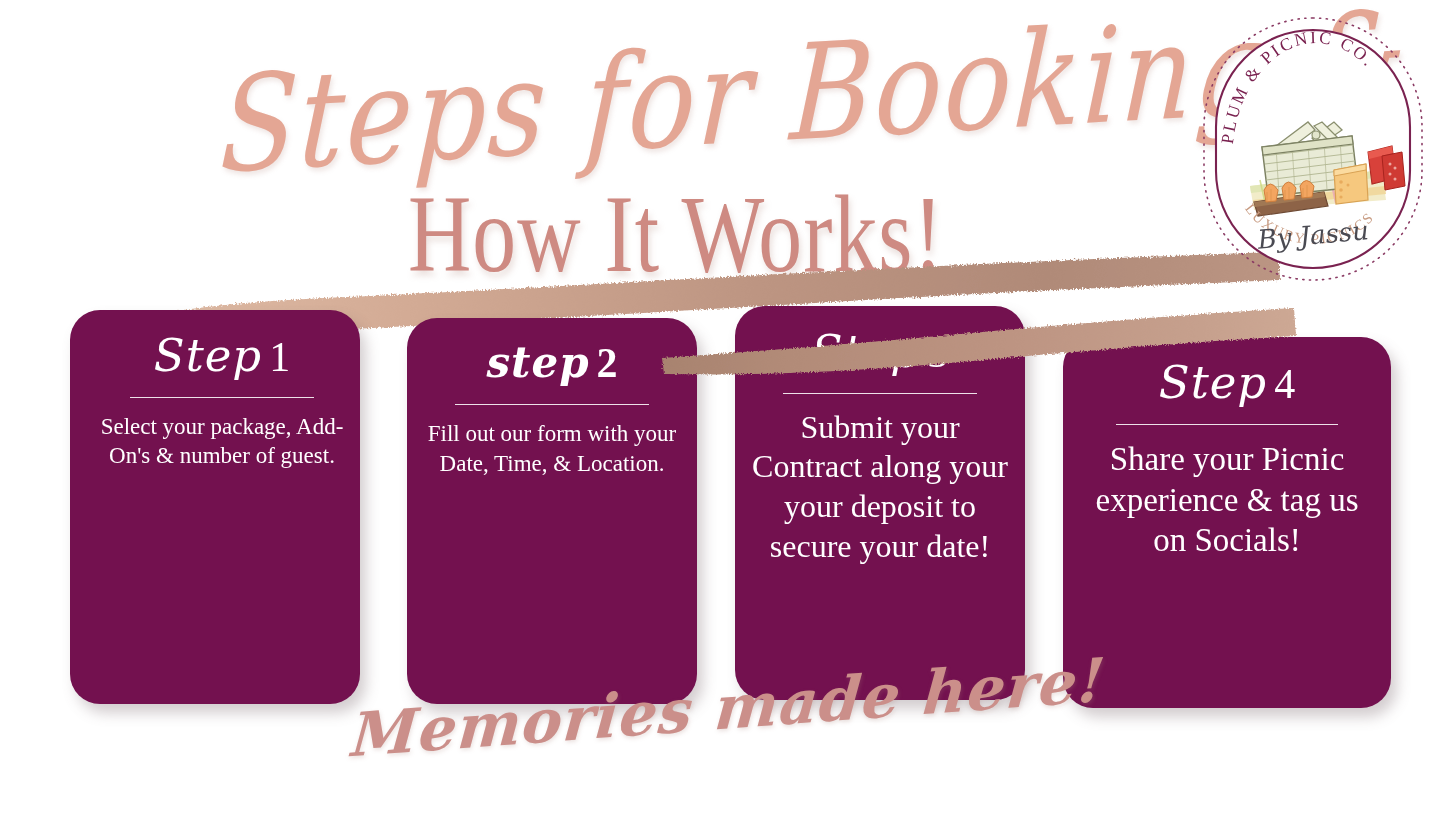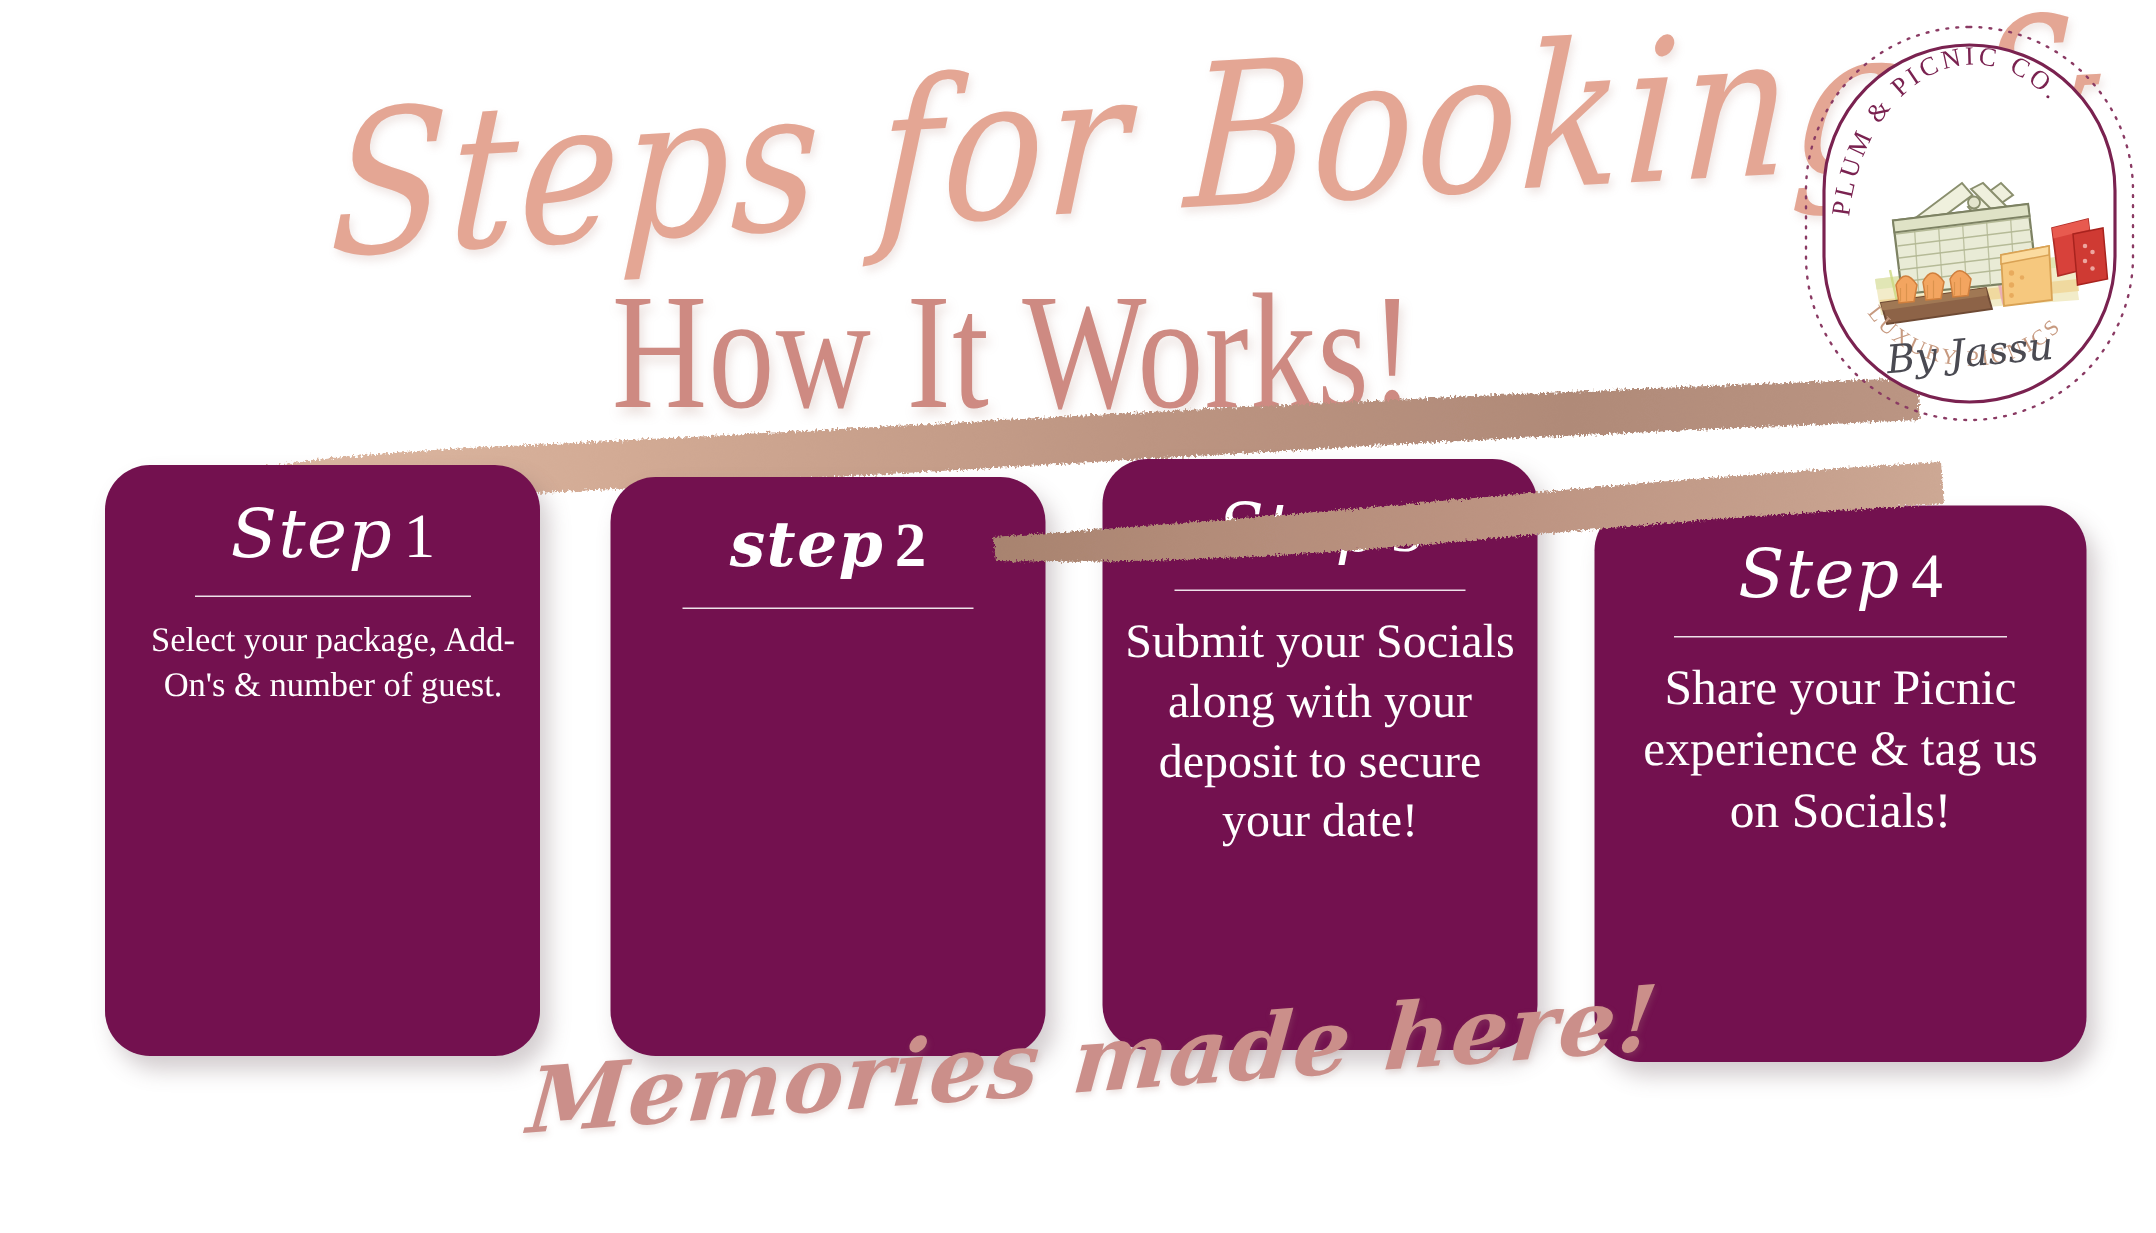--- a/index.html
+++ b/index.html
@@ -196,28 +196,29 @@
       </div>
       <div class="divider"></div>
       <div class="step-body">Select your package, Add-On's &amp; number of guest.</div>
     </div>
 
     <div class="card card-2">
       <div class="step-title">
         <span>step</span><span class="num">2</span>
       </div>
       <div class="divider"></div>
+      <div class="step-body">Fill out our form with your Date, Time, &amp; Location.</div>
     </div>
 
     <div class="card card-3">
       <div class="step-title">
         <span>Step</span><span class="num">3</span>
       </div>
       <div class="divider"></div>
-      <div class="step-body">Submit your Socials along with your deposit to secure your date!</div>
+      <div class="step-body">Submit your Contract along your your deposit to secure your date!</div>
     </div>
 
     <div class="card card-4">
       <div class="step-title">
         <span>Step</span><span class="num">4</span>
       </div>
       <div class="divider"></div>
       <div class="step-body">Share your Picnic experience &amp; tag us on Socials!</div>
     </div>
 

